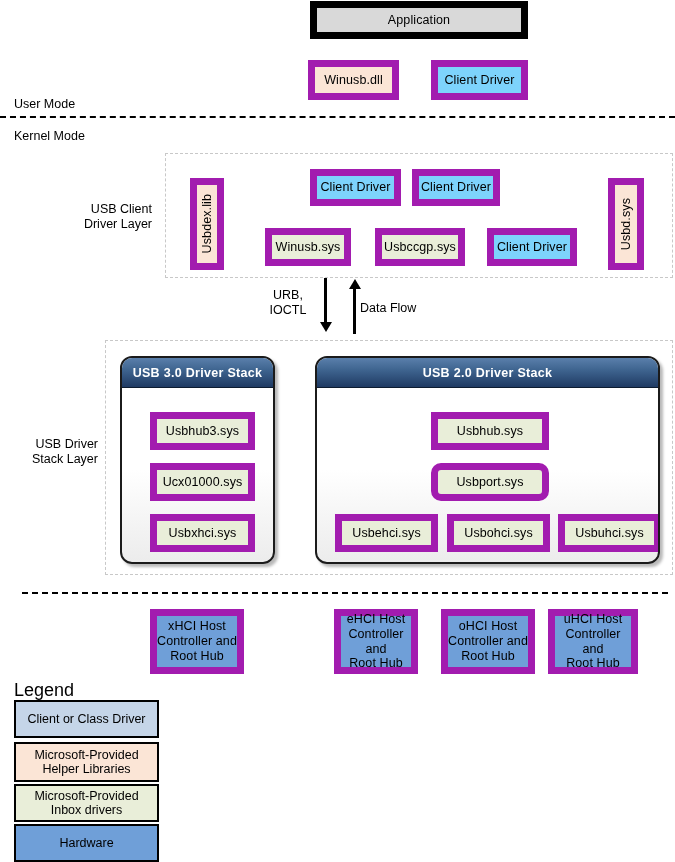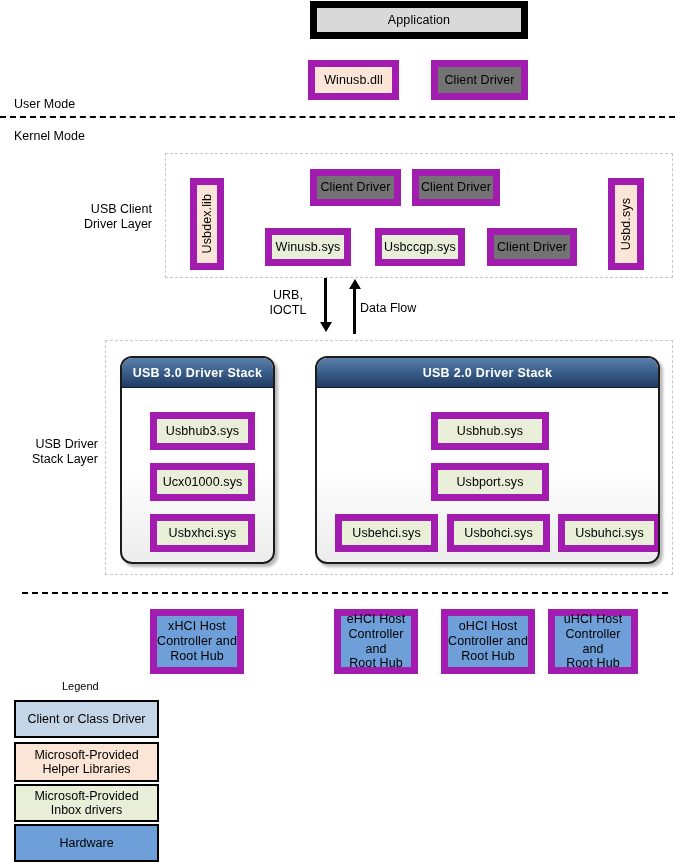--- a/index.html
+++ b/index.html
@@ -27,21 +27,21 @@
     display: flex;
     align-items: center;
     justify-content: center;
     text-align: center;
     font-size: 12.5px;
     color: #000000;
     line-height: 1.18;
     letter-spacing: 0.1px;
   }
   .box.app      { background: #d9d9d9; border-color:#000; }
-  .box.client   { background: #737373; }
+  .box.client   { background: #7dd3fc; }
   .box.helper   { background: #fbe5d6; }
   .box.inbox    { background: #e9eed9; }
   .box.hardware { background: #6f9fd8; }
 
   
   .box.vert span {
     writing-mode: vertical-rl;
     transform: rotate(180deg);
     white-space: nowrap;
   }
@@ -115,23 +115,22 @@
     position: absolute;
     width: 0; height: 0;
     border-left: 6px solid transparent;
     border-right: 6px solid transparent;
     border-bottom: 10px solid #000;
   }
 
   
   .legend-title {
     position: absolute;
-    font-size: 11px;
+    font-size: 18px;
     color: #000;
-    margin-left: 48px;
   }
   .legend-box {
     position: absolute;
     box-sizing: border-box;
     border: 2px solid #000;
     display: flex;
     align-items: center;
     justify-content: center;
     text-align: center;
     font-size: 12.5px;
@@ -221,21 +220,21 @@
       </div>
     </div>
   </div>
 
   <div class="stack" style="left:315px; top:356px; width:345px; height:208px;">
     <div class="stack-header">USB 2.0 Driver Stack</div>
     <div class="stack-body">
       <div class="box inbox" style="left:114px; top:24px; width:118px; height:38px;">
         <span>Usbhub.sys</span>
       </div>
-      <div class="box inbox" style="left:114px; top:75px; width:118px; height:38px;">
+      <div class="box inbox" style="left:114px; top:75px; width:118px; height:38px;border-radius:10px;">
         <span>Usbport.sys</span>
       </div>
       <div class="box inbox" style="left:18px; top:126px; width:103px; height:38px;">
         <span>Usbehci.sys</span>
       </div>
       <div class="box inbox" style="left:130px; top:126px; width:103px; height:38px;">
         <span>Usbohci.sys</span>
       </div>
       <div class="box inbox" style="left:241px; top:126px; width:103px; height:38px;">
         <span>Usbuhci.sys</span>

